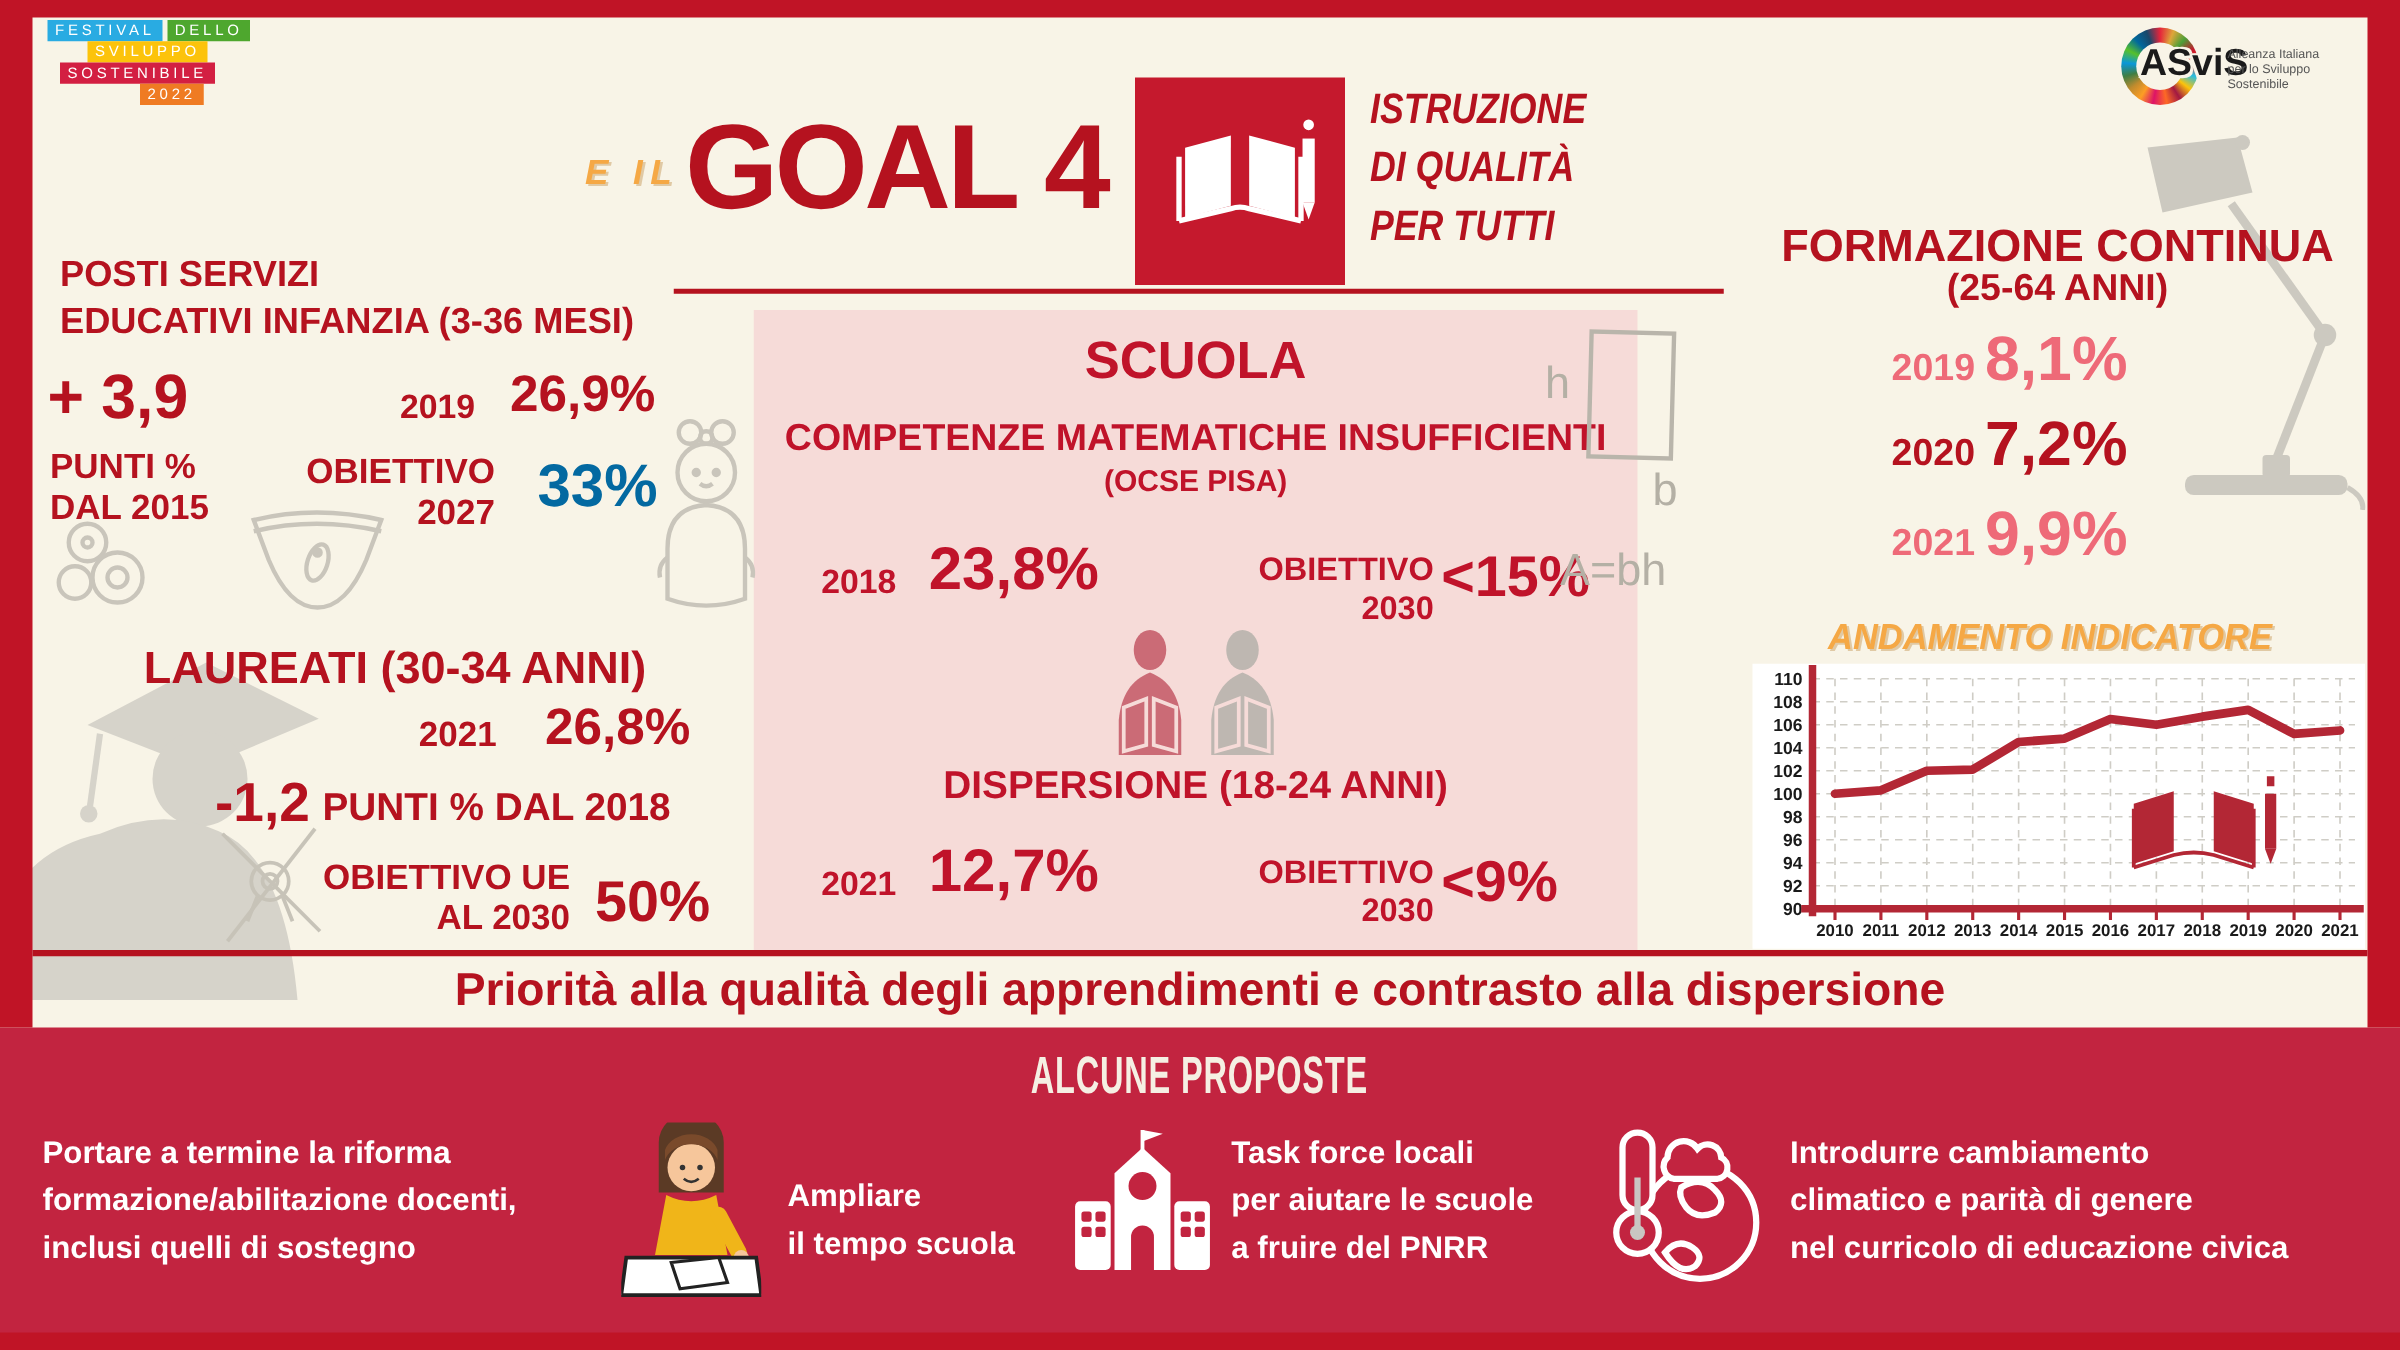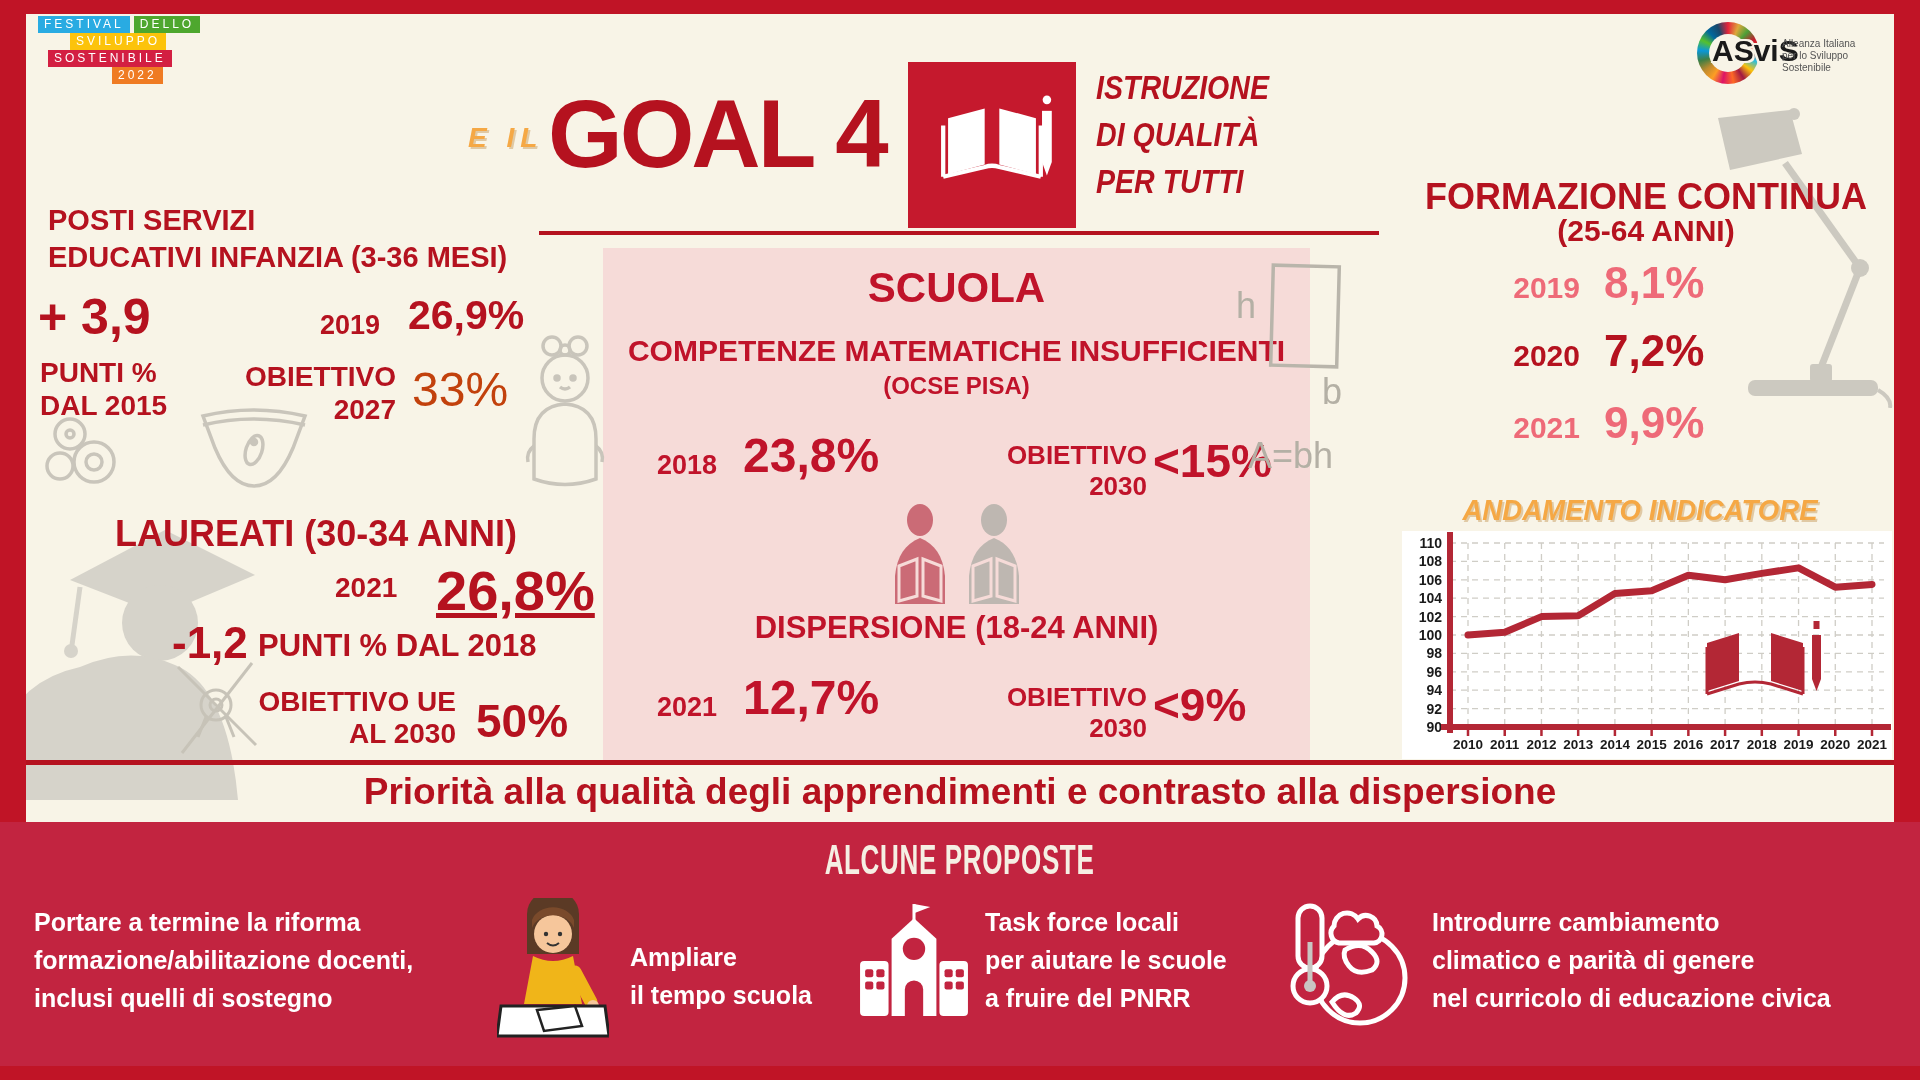--- a/index.html
+++ b/index.html
@@ -33,47 +33,47 @@
   .subtitle{left:1096px;top:64px;font-size:34px;line-height:47px;font-weight:bold;font-style:italic;color:#b5121f;
     transform:scaleX(.84);transform-origin:left top;}
   .title-underline{left:539px;top:231px;width:840px;height:4px;background:#b5121f;}
   
   .ps-h{left:48px;top:202px;font-size:29px;line-height:37px;font-weight:bold;color:#b5121f;}
   .ps-delta{left:38px;top:288px;font-size:50px;font-weight:bold;color:#b5121f;}
   .ps-year{left:320px;top:310px;font-size:27px;font-weight:bold;color:#b5121f;}
   .ps-val{left:408px;top:292px;font-size:41px;font-weight:bold;color:#b5121f;}
   .ps-plabel{left:40px;top:356px;font-size:28px;line-height:33px;font-weight:bold;color:#b5121f;}
   .ps-tlabel{left:218px;top:360px;width:178px;text-align:right;font-size:28px;line-height:33px;font-weight:bold;color:#b5121f;}
-  .ps-tval{left:412px;top:362px;font-size:48px;font-weight:normal;color:#c2410c;}
+  .ps-tval{left:430px;top:362px;font-size:48px;font-weight:bold;color:#0369a1;}
   
   .fc-h1{left:1396px;top:176px;width:500px;font-size:36px;font-weight:bold;color:#b5121f;z-index:3;}
   .fc-h2{left:1396px;top:214px;width:500px;font-size:30px;font-weight:bold;color:#b5121f;z-index:3;}
   .fc-row{position:absolute;left:1430px;width:440px;display:flex;align-items:baseline;z-index:3;}
   .fc-year{width:150px;text-align:right;font-size:30px;font-weight:bold;}
-  .fc-val{font-size:44px;font-weight:bold;margin-left:24px;}
+  .fc-val{font-size:50px;font-weight:bold;margin-left:8px;}
   .dark{color:#b5121f;}
   
   .panel{left:603px;top:248px;width:707px;height:514px;background:#f6dbd8;}
   .sc-title{left:0;right:0;top:16px;font-size:42px;font-weight:bold;color:#c0132a;}
   .sc-l1{left:0;right:0;top:86px;font-size:30px;font-weight:bold;color:#c0132a;}
   .sc-l2{left:0;right:0;top:124px;font-size:24px;font-weight:bold;color:#c0132a;}
   .sc-year1{left:54px;top:202px;font-size:27px;font-weight:bold;color:#c0132a;}
   .sc-val1{left:140px;top:180px;font-size:48px;font-weight:bold;color:#c0132a;}
   .sc-tcol1{left:372px;top:192px;width:172px;text-align:right;font-size:26px;line-height:31px;font-weight:bold;color:#c0132a;}
   .sc-tval1{left:550px;top:186px;font-size:46px;font-weight:bold;color:#c0132a;}
   .sc-people{left:0;right:0;top:256px;display:flex;justify-content:center;gap:16px;}
   .sc-disp{left:0;right:0;top:362px;font-size:31px;font-weight:bold;color:#c0132a;}
   .sc-year2{left:54px;top:444px;font-size:27px;font-weight:bold;color:#c0132a;}
   .sc-val2{left:140px;top:422px;font-size:48px;font-weight:bold;color:#c0132a;}
   .sc-tcol2{left:372px;top:434px;width:172px;text-align:right;font-size:26px;line-height:31px;font-weight:bold;color:#c0132a;}
   .sc-tval2{left:550px;top:430px;font-size:46px;font-weight:bold;color:#c0132a;}
   
   .la-h{left:115px;top:513px;font-size:36px;font-weight:bold;color:#b5121f;z-index:3;}
   .la-year{left:335px;top:572px;font-size:28px;font-weight:bold;color:#b5121f;z-index:3;}
-  .la-val{left:436px;top:558px;font-size:56px;font-weight:bold;color:#b5121f;z-index:3;text-decoration:underline;}
+  .la-val{left:436px;top:558px;font-size:41px;font-weight:bold;color:#b5121f;z-index:3;}
   .la-delta{left:172px;top:618px;font-size:44px;font-weight:bold;color:#b5121f;z-index:3;}
   .la-dlabel{left:258px;top:628px;font-size:31px;font-weight:bold;color:#b5121f;z-index:3;}
   .la-tcol{left:248px;top:686px;width:208px;text-align:right;font-size:28px;line-height:32px;font-weight:bold;color:#b5121f;z-index:3;}
   .la-tval{left:476px;top:694px;font-size:46px;font-weight:bold;color:#b5121f;z-index:3;}
   
   .ch-title{left:1388px;top:494px;width:504px;font-size:29px;font-weight:bold;font-style:italic;color:#f5a845;
     text-shadow:2px 2px 0 rgba(180,120,40,.35);transform:scaleX(.95);transform-origin:center;z-index:3;}
   .ch-box{left:1402px;top:531px;width:490px;height:228px;background:#ffffff;z-index:3;}
   svg text{font-family:"Liberation Sans","DejaVu Sans",sans-serif;}
   .grid{stroke:#cfcdc6;stroke-width:1.3;stroke-dasharray:6 5;}

